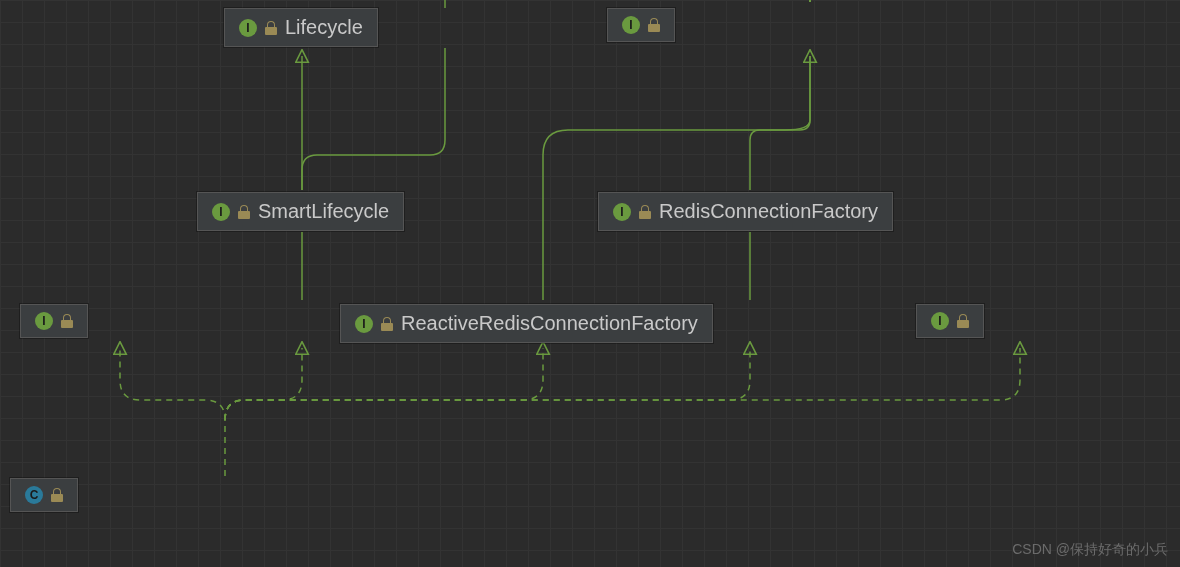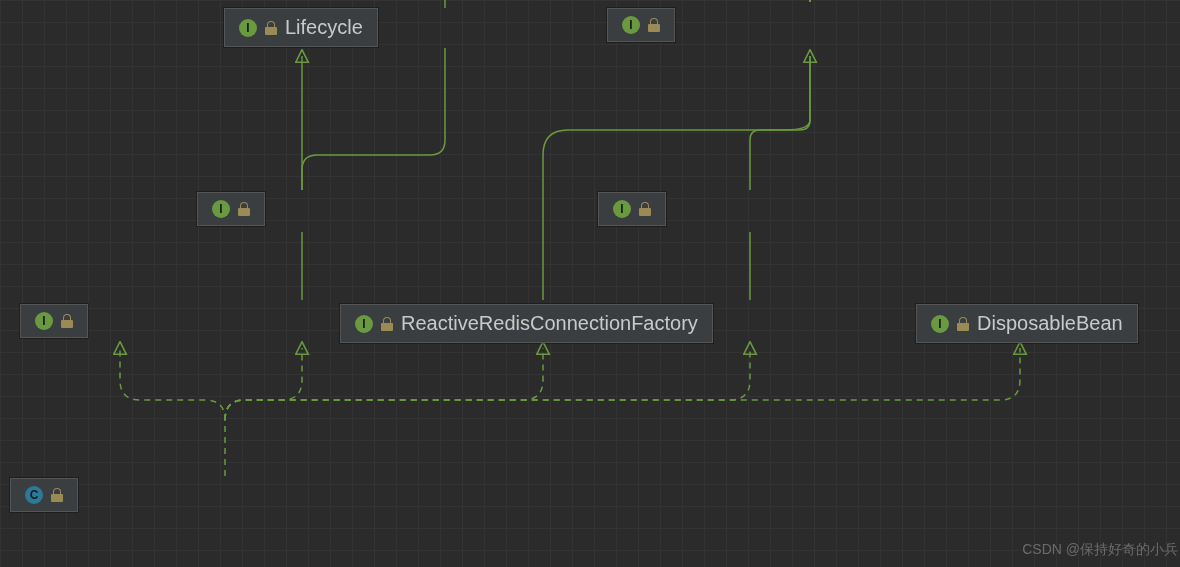--- a/index.html
+++ b/index.html
@@ -75,21 +75,21 @@
     top: 0;
     left: 2px;
     width: 6px;
     height: 6px;
     border: 1.5px solid #9a8a55;
     border-bottom: none;
     border-radius: 4px 4px 0 0;
   }
   .watermark {
     position: absolute;
-    right: 2px;
+    right: 12px;
     bottom: 8px;
     color: #6b6b6b;
     font-size: 14px;
     font-family: sans-serif;
   }
 </style>
 </head>
 <body>
 
 <div class="grid"></div>
@@ -138,42 +138,43 @@
 </div>
 
 <div class="node" style="left:607px; top:8px;">
   <span class="badge interface">I</span>
   <span class="lock"></span>
 </div>
 
 <div class="node" style="left:197px; top:192px;">
   <span class="badge interface">I</span>
   <span class="lock"></span>
+  <span>SmartLifecycle</span>
 </div>
 
 <div class="node" style="left:598px; top:192px;">
   <span class="badge interface">I</span>
   <span class="lock"></span>
+  <span>RedisConnectionFactory</span>
 </div>
 
 <div class="node" style="left:20px; top:304px;">
   <span class="badge interface">I</span>
   <span class="lock"></span>
 </div>
 
 <div class="node" style="left:340px; top:304px;">
   <span class="badge interface">I</span>
   <span class="lock"></span>
   <span>ReactiveRedisConnectionFactory</span>
 </div>
 
 <div class="node" style="left:916px; top:304px;">
   <span class="badge interface">I</span>
   <span class="lock"></span>
-  <span>DisposableBean</span>
 </div>
 
 <div class="node" style="left:10px; top:478px;">
   <span class="badge class">C</span>
   <span class="lock"></span>
 </div>
 
 <div class="watermark">CSDN @保持好奇的小兵</div>
 
 </body></html>

